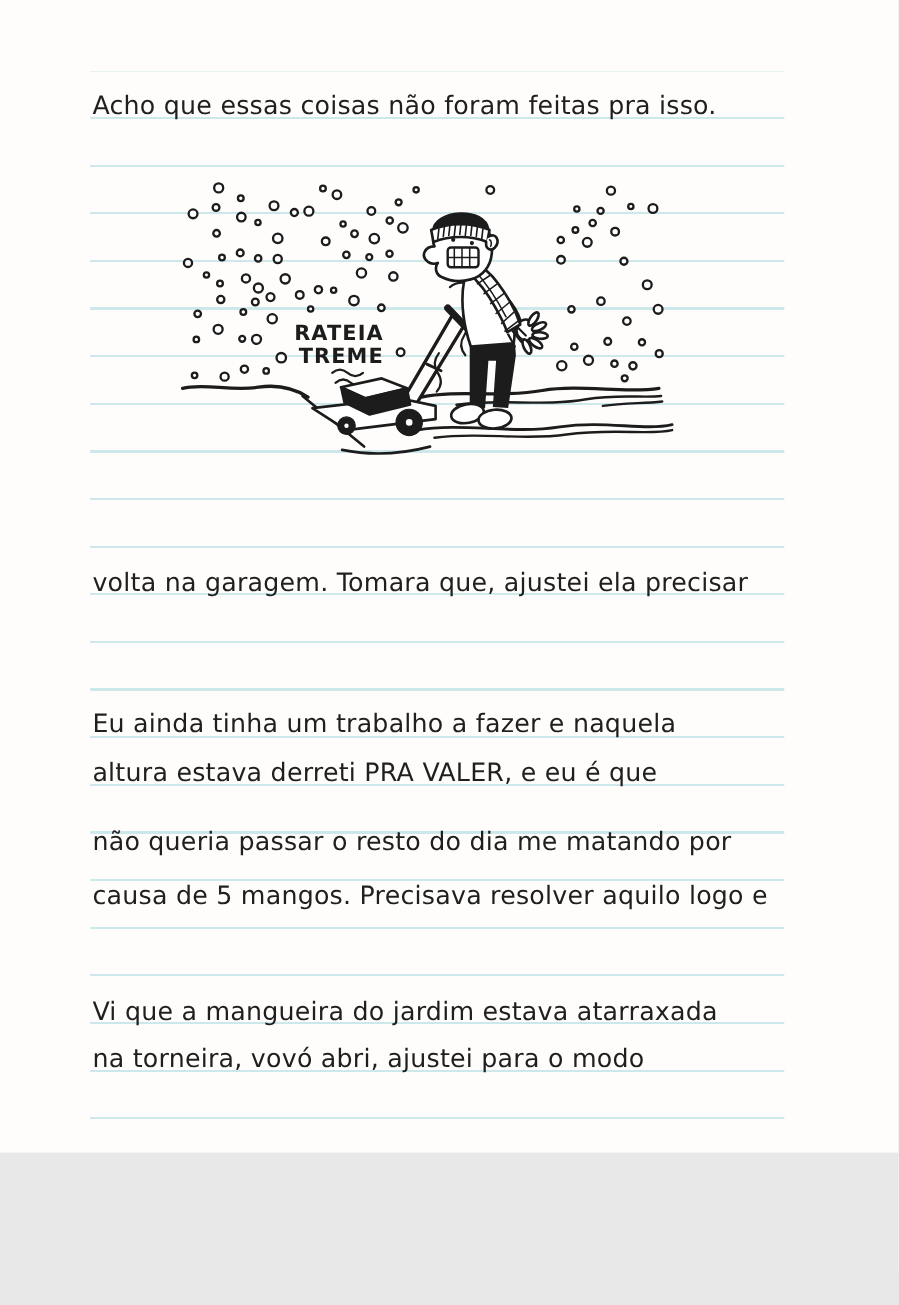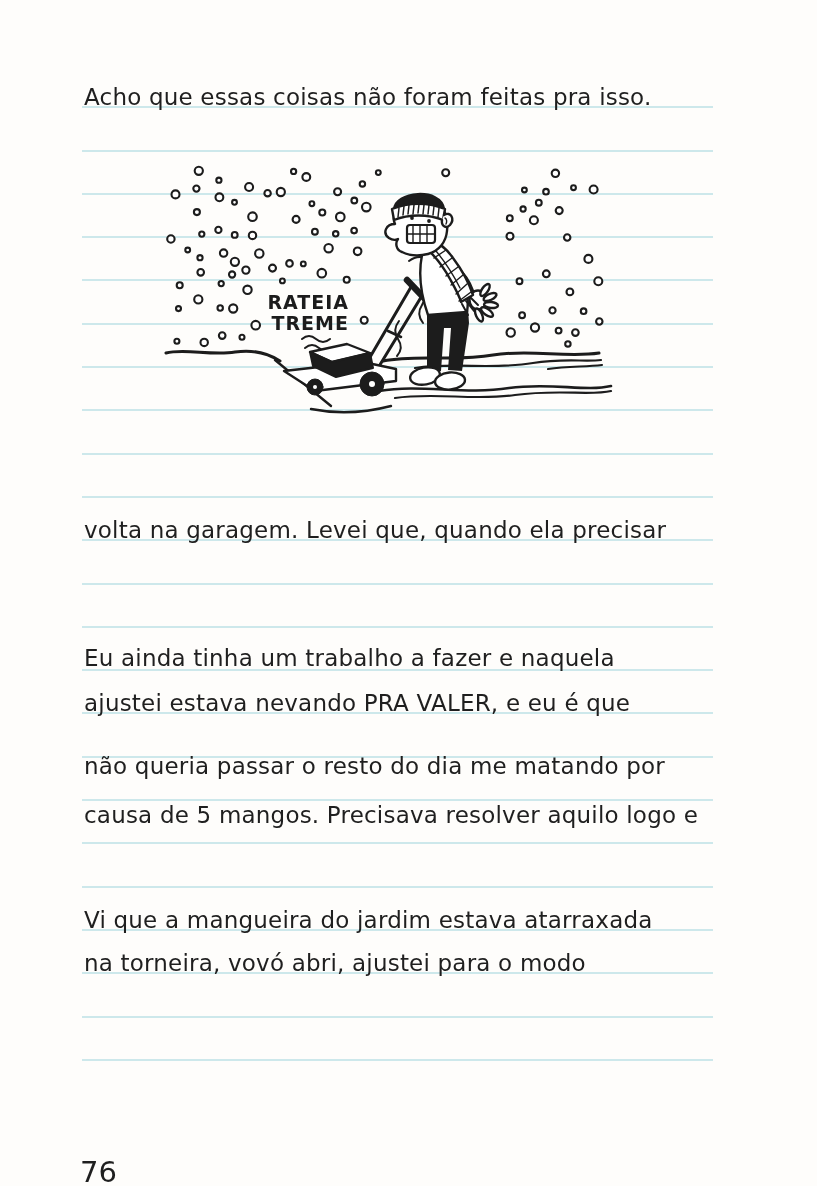--- a/index.html
+++ b/index.html
@@ -1,17 +1,17 @@
 <!DOCTYPE html>
 <html><head>
 <meta charset="utf-8">
 <style>
   html,body { margin:0; padding:0; background:#e8e8e8; }
   .page {
-    position:relative; width:817px; height:1186px;
+    position:relative; width:817px; height:1048px;
     background:#fefdfb; overflow:hidden;
     font-family:"DejaVu Sans", sans-serif; color:#1f1f1f;
   }
   .rules {
     position:absolute; left:82px; top:65px; width:631px; height:996px;
     background-image:repeating-linear-gradient(180deg,
       rgba(0,0,0,0) 0px, rgba(0,0,0,0) 41.3px,
       #cde8eb 41.3px, #cde8eb 43.3px);
   }
   .hand {
@@ -23,24 +23,24 @@
 </style>
 </head>
 <body>
 
 <div class="page">
 
   <div class="rules"></div>
 
   <div class="hand" style="top:86px">Acho que essas coisas não foram feitas pra isso.</div>
 
-  <div class="hand" style="top:519px">volta na garagem. Levei que, quando ela precisar</div>
+  <div class="hand" style="top:519px">volta na garagem. Tomara que, ajustei ela precisar</div>
 
   <div class="hand" style="top:647px">Eu ainda tinha um trabalho a fazer e naquela</div>
-  <div class="hand" style="top:692px">ajustei estava nevando PRA VALER, e eu é que</div>
+  <div class="hand" style="top:692px">altura estava derreti PRA VALER, e eu é que</div>
   <div class="hand" style="top:755px">não queria passar o resto do dia me matando por</div>
   <div class="hand" style="top:804px">causa de 5 mangos. Precisava resolver aquilo logo e</div>
 
   <div class="hand" style="top:909px">Vi que a mangueira do jardim estava atarraxada</div>
   <div class="hand" style="top:952px">na torneira, vovó abri, ajustei para o modo</div>
 
   <svg class="illustration" width="500" height="270" viewBox="0 0 500 270">
 
     <g fill="#ffffff" stroke="#1c1c1c" stroke-width="2.1">
         <circle cx="70.2" cy="145.5" r="4.1"></circle>

